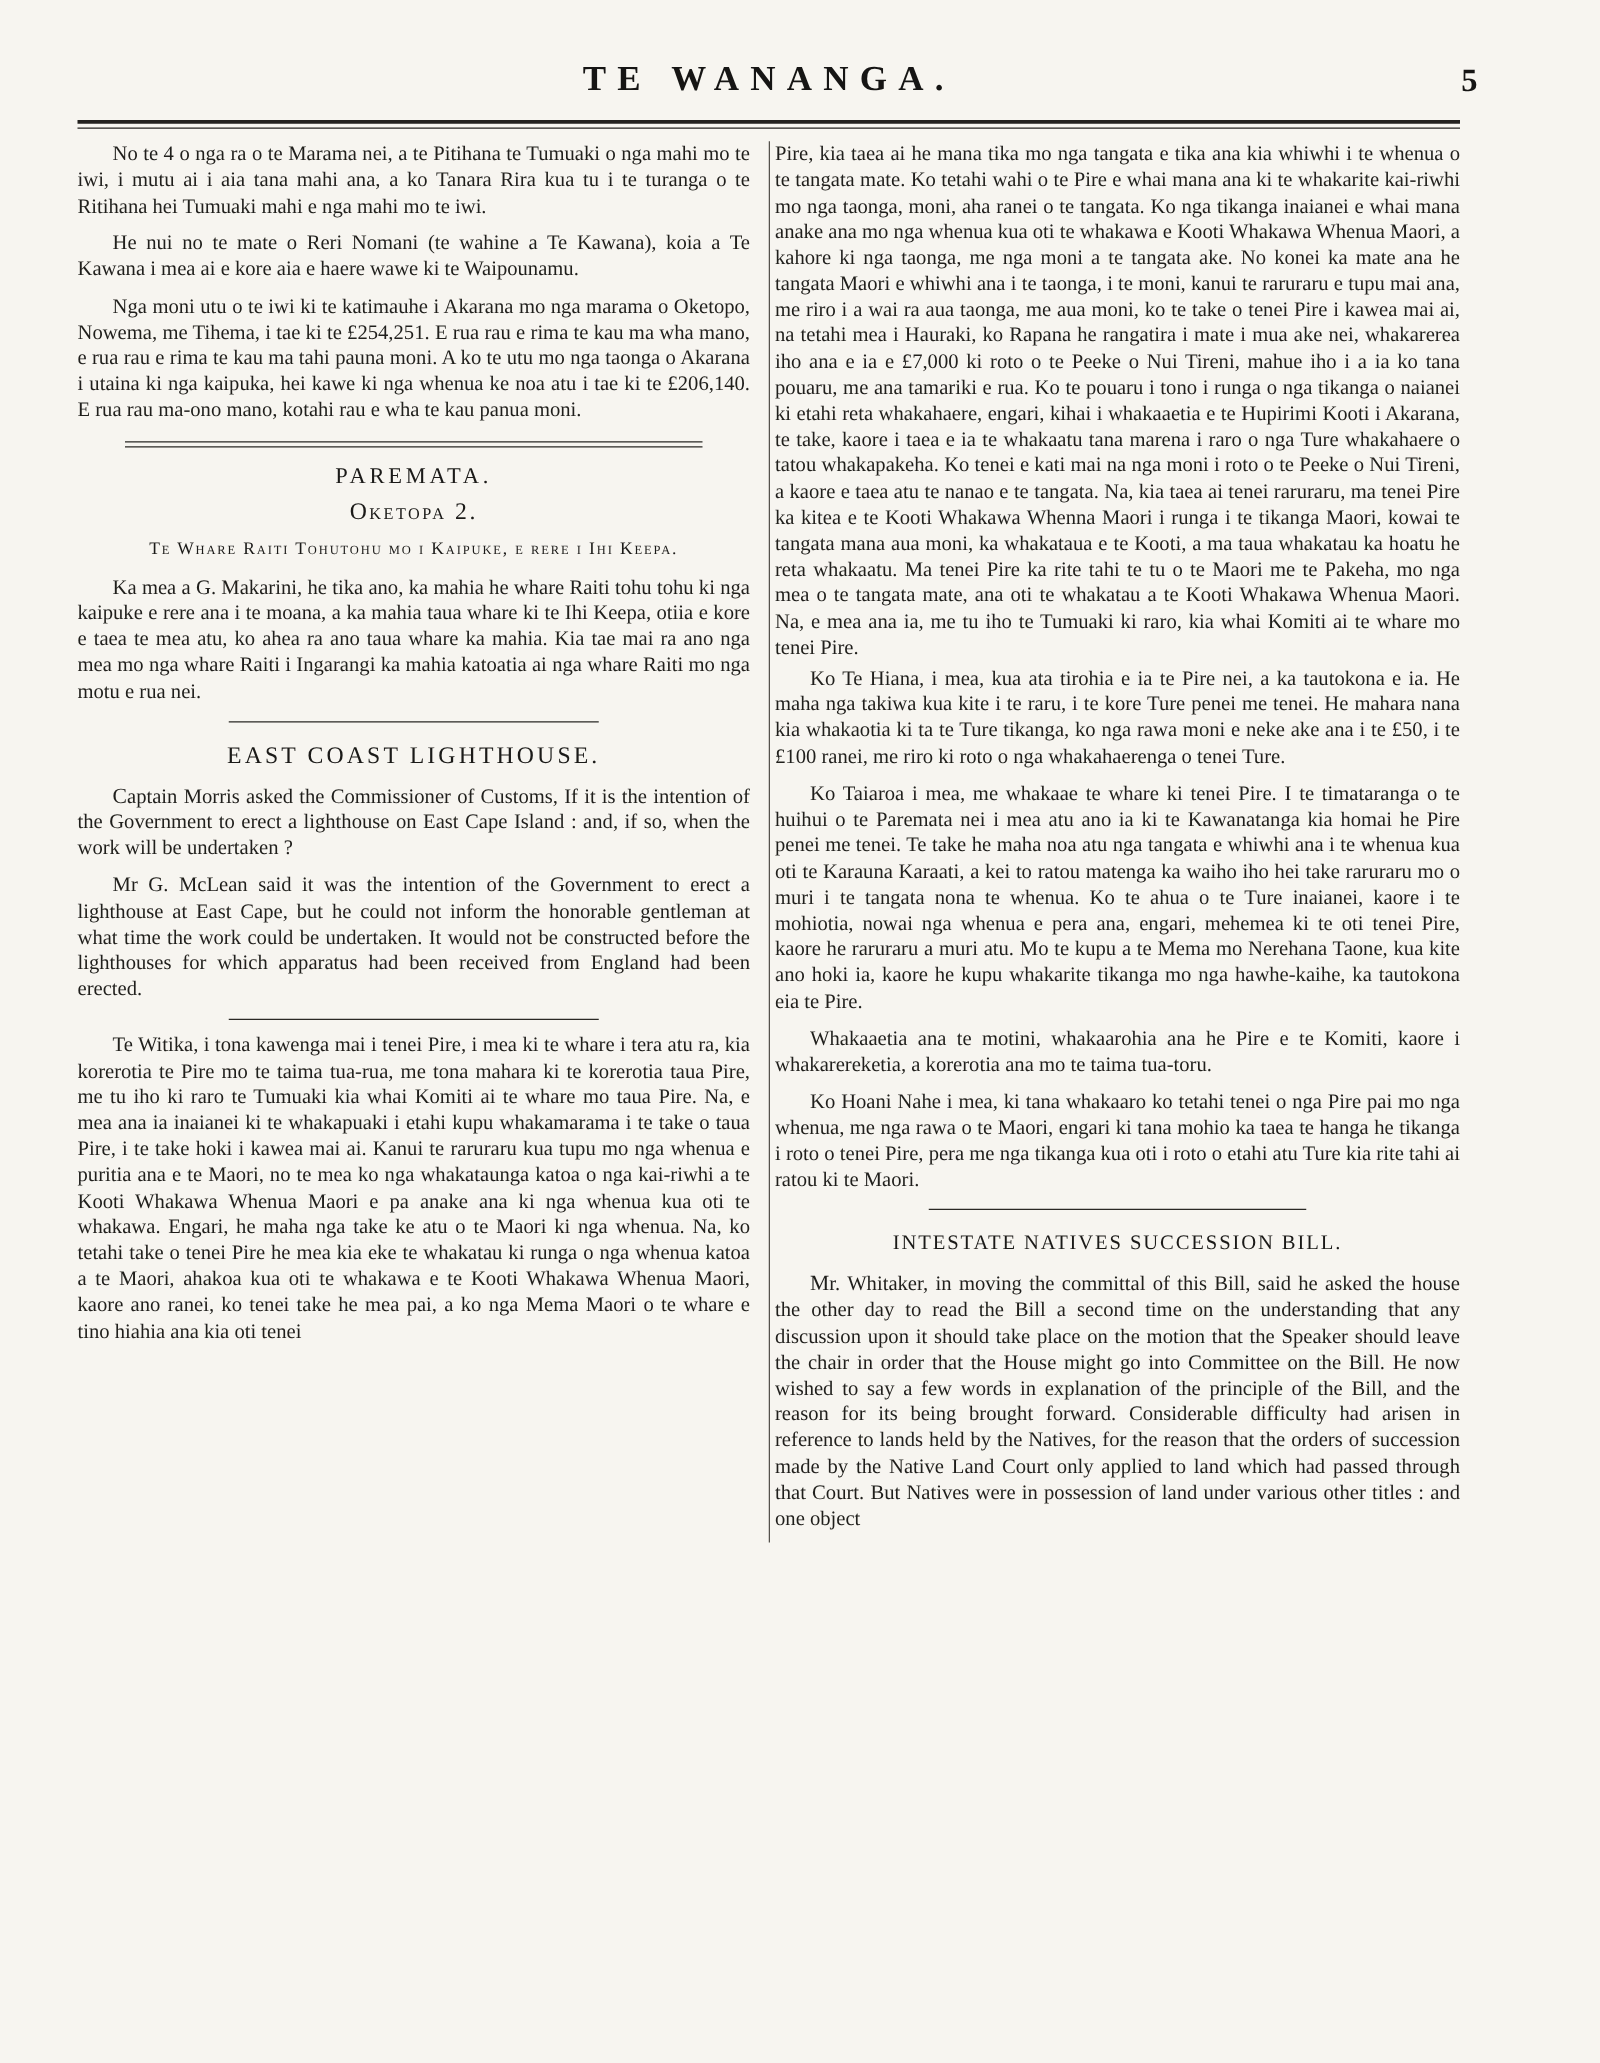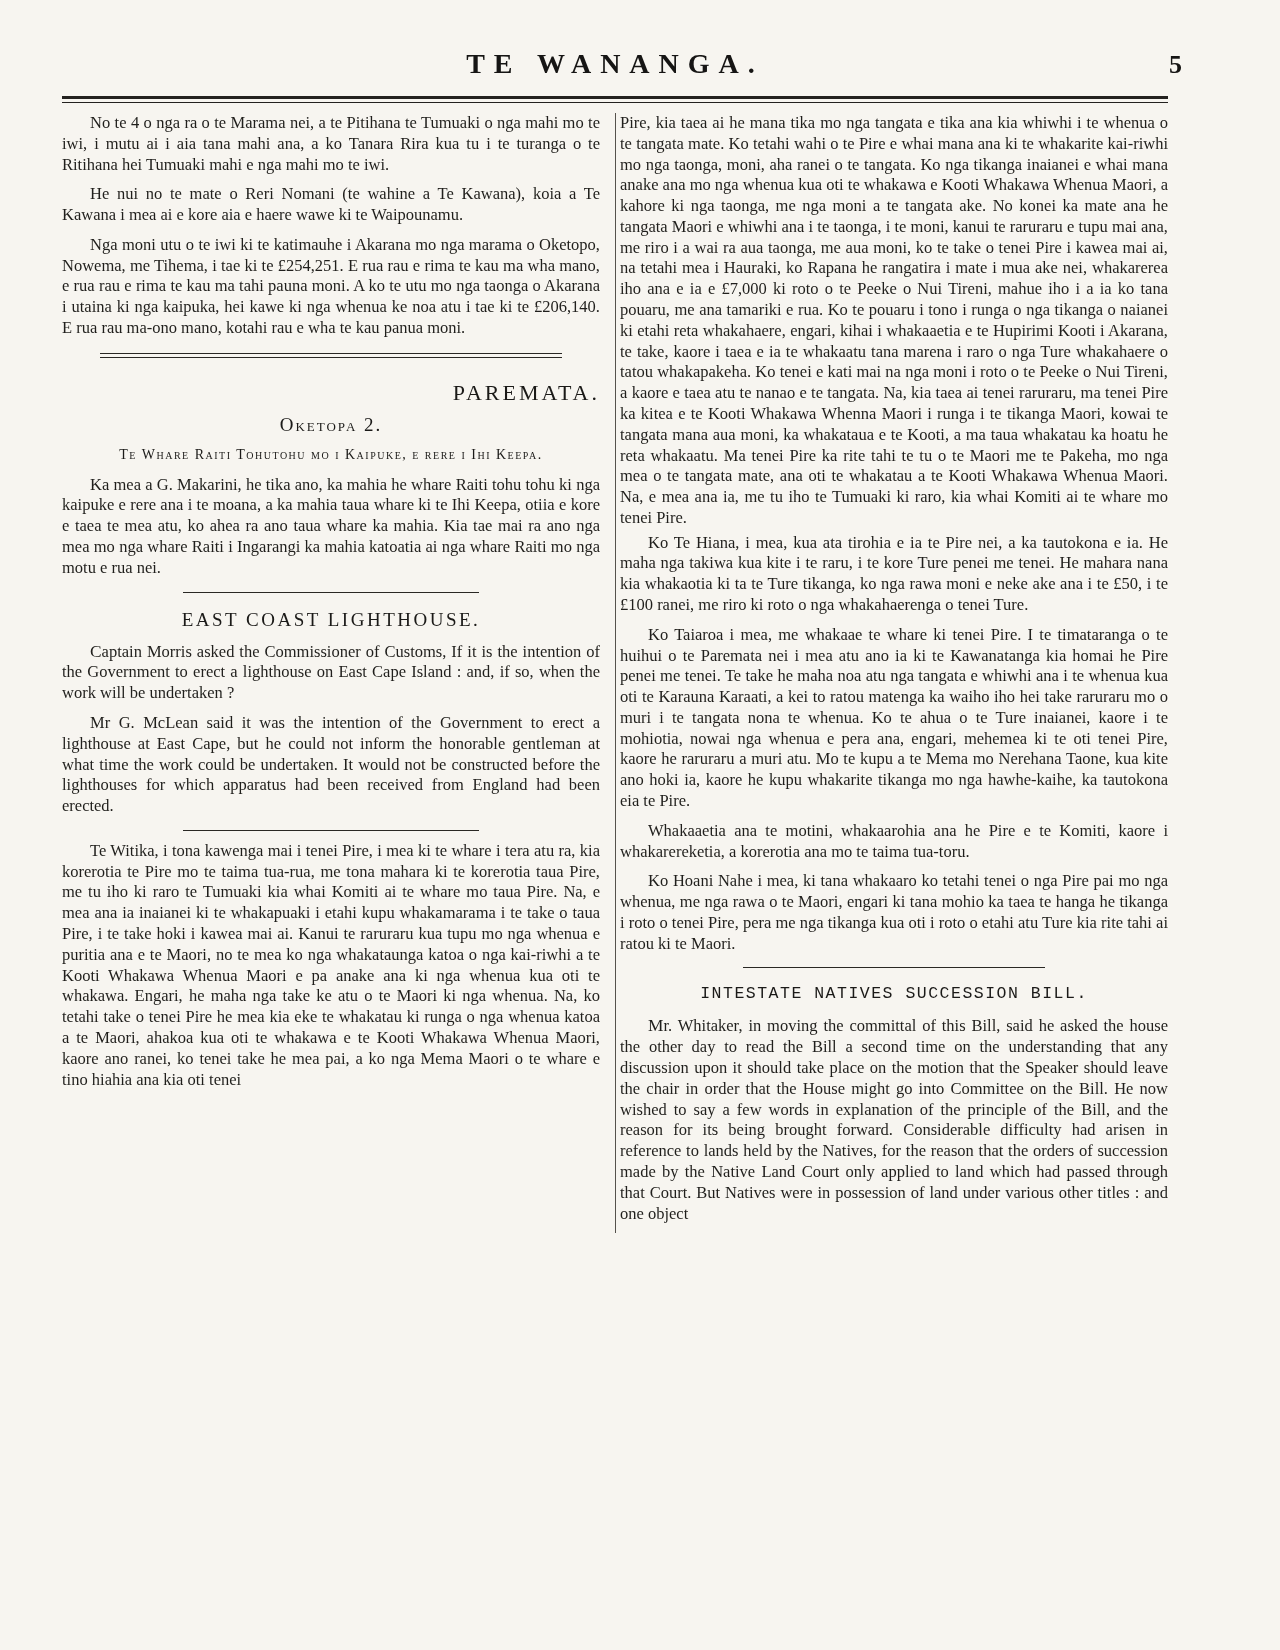--- a/index.html
+++ b/index.html
@@ -67,26 +67,26 @@
     font-size: 16.5px;
     line-height: 1.26;
     text-align: justify;
     text-indent: 1.7em;
     color: #201f1c;
   }
   p.no-bottom { margin-bottom: 4px; }
   .lead-caps::first-letter { font-size: 105%; }
   
   .section-head { text-align: center; font-weight: normal; color: #1b1a18; }
-  .h-paremata { font-size: 22px; letter-spacing: 3px; margin: 22px 0 8px; text-align: right; }
+  .h-paremata { font-size: 18px; letter-spacing: 3px; margin: 12px 0 8px; }
   .h-date     { font-size: 19px; font-variant: small-caps; letter-spacing: 2px; margin: 0 0 10px; }
   .h-sub      { font-size: 14px; font-variant: small-caps; letter-spacing: 1.5px; line-height: 1.35; margin: 0 18px 10px; }
   .h-east     { font-size: 19px; letter-spacing: 2.5px; margin: 16px 0 10px; }
   .h-pire     { font-size: 16.5px; letter-spacing: 1px; line-height: 1.35; margin: 14px 6px 12px; }
-  .h-intestate{ font-size: 16.5px; letter-spacing: 1.5px; margin: 16px 0 12px; font-family: Liberation Mono, monospace; }
+  .h-intestate{ font-size: 16.5px; letter-spacing: 1.5px; margin: 16px 0 12px; }
   
   .divider-double {
     border-top: 1px solid #2a2824;
     border-bottom: 1px solid #2a2824;
     height: 3px;
     width: 86%;
     margin: 14px auto 10px auto;
   }
   .divider-single {
     border-top: 1px solid #2a2824;

